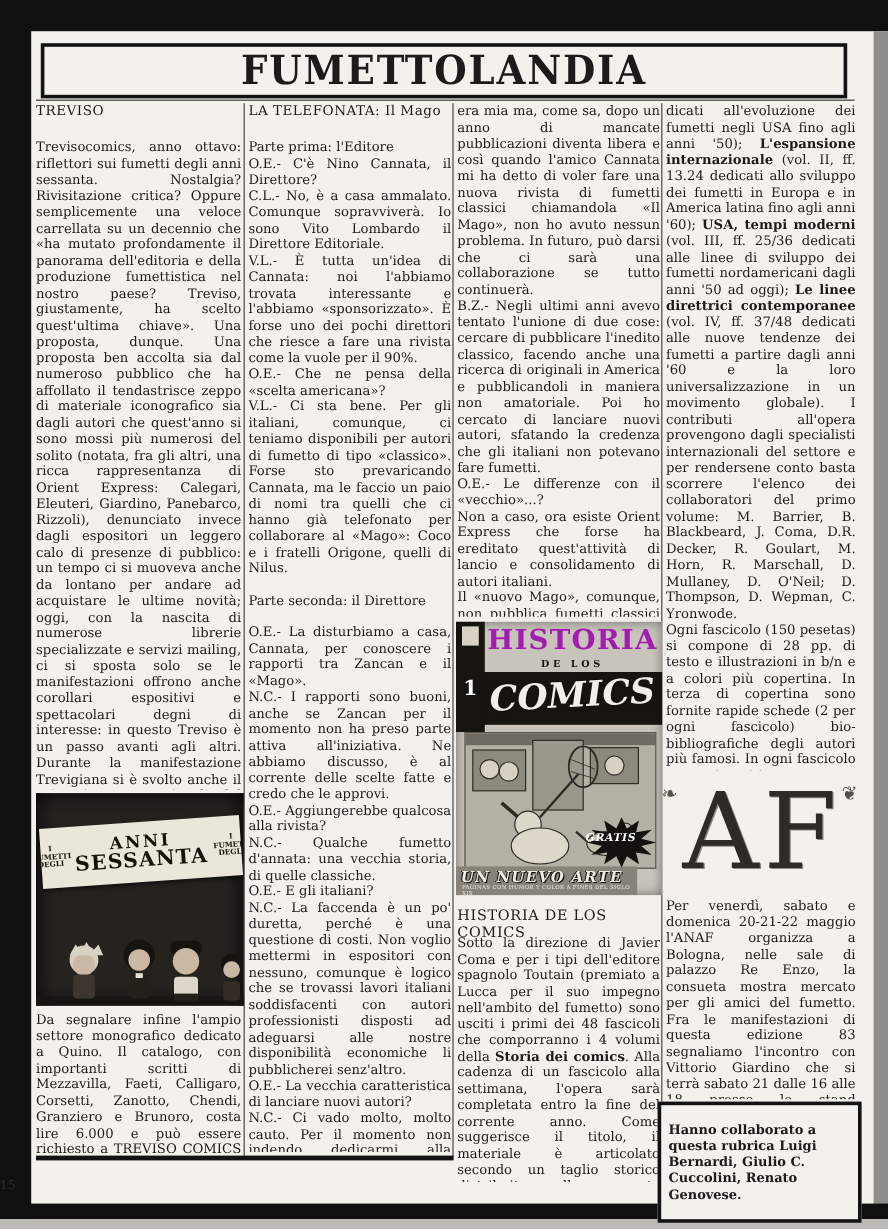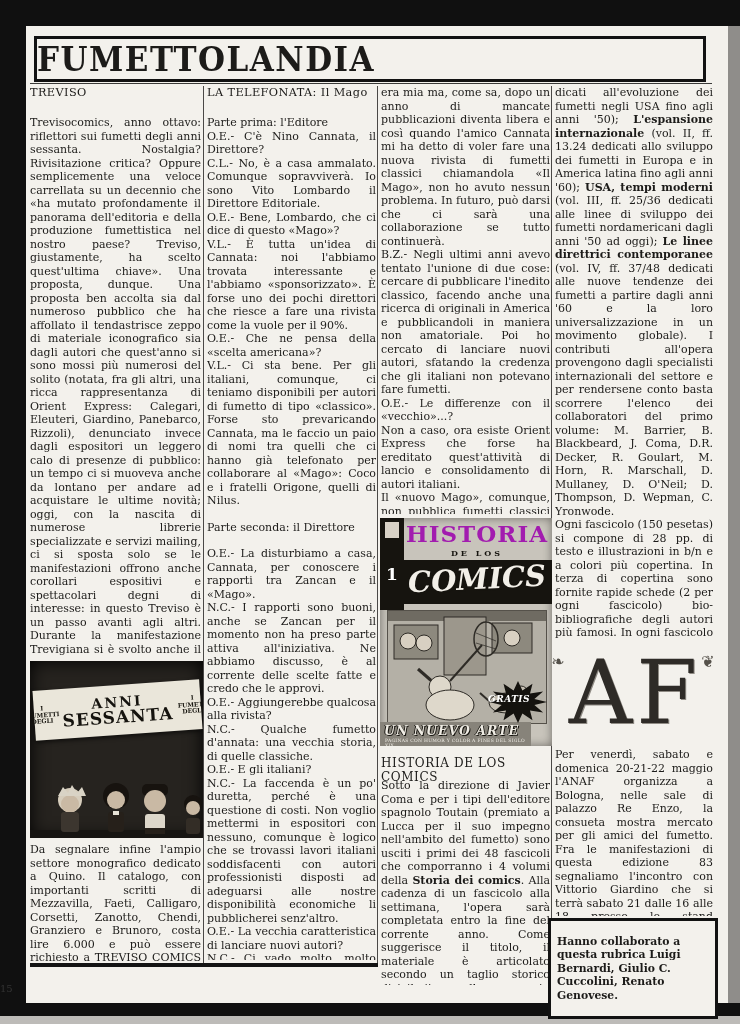--- a/index.html
+++ b/index.html
@@ -6,21 +6,21 @@
   .page{position:relative;width:740px;height:1024px;background:#f3f1ec;overflow:hidden;
         font-family:"DejaVu Serif",serif;color:#1c1b19;}
   
   .frame-top{position:absolute;left:0;top:0;width:740px;height:26px;background:#101010;}
   .frame-left{position:absolute;left:0;top:0;width:26px;height:1016px;background:#101010;}
   .frame-right{position:absolute;right:0;top:26px;width:12px;height:990px;background:#8f8d8a;}
   .frame-bottom{position:absolute;left:0;top:1003px;width:740px;height:13px;background:#101010;}
   .frame-under{position:absolute;left:0;top:1016px;width:740px;height:8px;background:#bdbbb8;}
   
   .masthead{position:absolute;left:34px;top:36px;width:666px;height:40px;border:3px solid #121212;
-            display:flex;align-items:center;background:#f3f1ec;}
+            display:flex;align-items:center;justify-content:center;background:#f3f1ec;}
   .masthead h1{margin:0;font-size:31px;font-weight:bold;letter-spacing:1.5px;transform:scaleY(1.08);}
   .top-rule{position:absolute;left:30px;top:83px;width:682px;height:1px;background:#3a3a38;}
   .vrule{position:absolute;top:86px;height:878px;width:1px;background:#4a4846;}
   .thick-rule{position:absolute;left:30px;top:963px;width:348px;height:4px;background:#131313;}
   
   .colblock{position:absolute;overflow:hidden;}
   .colblock p{margin:0;text-align:justify;font-size:11px;line-height:13.5px;}
   .colblock p.spaced{margin-top:13px;}
   .col-head{font-size:11.3px;font-weight:normal;letter-spacing:.4px;margin:0 0 17px 0;}
   .section-head{position:absolute;left:381px;top:756px;width:170px;font-size:12px;letter-spacing:.6px;margin:0;font-weight:normal;}
@@ -130,21 +130,20 @@
       </div>
 
   </div>
 
   <div class="colblock" style="left:207px;top:86px;width:169px;height:874px;">
     <h2 class="col-head">LA TELEFONATA: Il Mago</h2>
     <div>
         <p><span>Parte prima: l'Editore</span></p>
         <p><span>O.E.- C'è Nino Cannata, il Direttore?</span></p>
         <p><span>C.L.- No, è a casa ammalato. Comunque sopravviverà. Io sono Vito Lombardo il Direttore Editoriale.</span></p>
-        <p><span>O.E.- Bene, Lombardo, che ci dice di questo «Mago»?</span></p>
         <p><span>V.L.- È tutta un'idea di Cannata: noi l'abbiamo trovata interessante e l'abbiamo «sponsorizzato». È forse uno dei pochi direttori che riesce a fare una rivista come la vuole per il 90%.</span></p>
         <p><span>O.E.- Che ne pensa della «scelta americana»?</span></p>
         <p><span>V.L.- Ci sta bene. Per gli italiani, comunque, ci teniamo disponibili per autori di fumetto di tipo «classico». Forse sto prevaricando Cannata, ma le faccio un paio di nomi tra quelli che ci hanno già telefonato per collaborare al «Mago»: Coco e i fratelli Origone, quelli di Nilus.</span></p>
         <p class="spaced"><span>Parte seconda: il Direttore</span></p>
         <p class="spaced"><span>O.E.- La disturbiamo a casa, Cannata, per conoscere i rapporti tra Zancan e il «Mago».</span></p>
         <p><span>N.C.- I rapporti sono buoni, anche se Zancan per il momento non ha preso parte attiva all'iniziativa. Ne abbiamo discusso, è al corrente delle scelte fatte e credo che le approvi.</span></p>
         <p><span>O.E.- Aggiungerebbe qualcosa alla rivista?</span></p>
         <p><span>N.C.- Qualche fumetto d'annata: una vecchia storia, di quelle classiche.</span></p>
         <p><span>O.E.- E gli italiani?</span></p>
         <p><span>N.C.- La faccenda è un po' duretta, perché è una questione di costi. Non voglio mettermi in espositori con nessuno, comunque è logico che se trovassi lavori italiani soddisfacenti con autori professionisti disposti ad adeguarsi alle nostre disponibilità economiche li pubblicherei senz'altro.</span></p>

